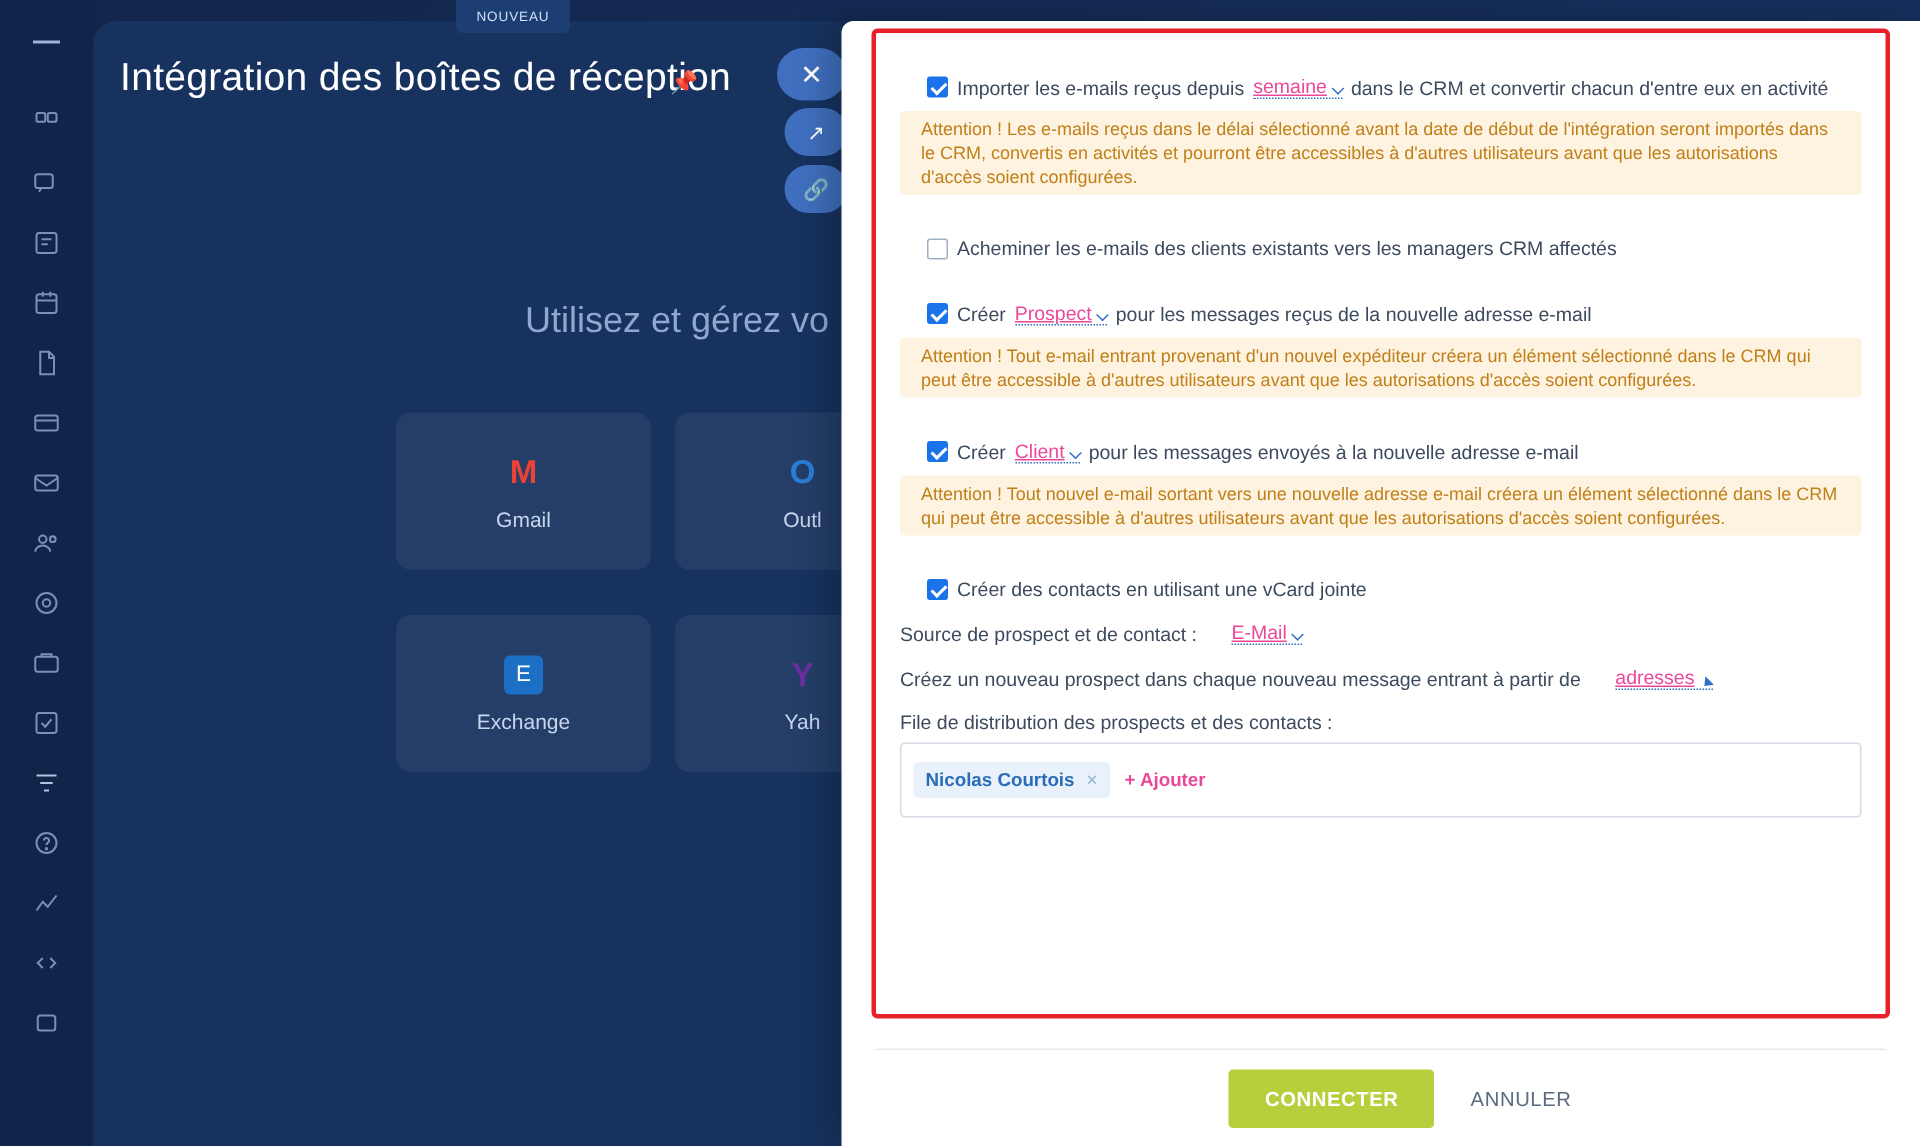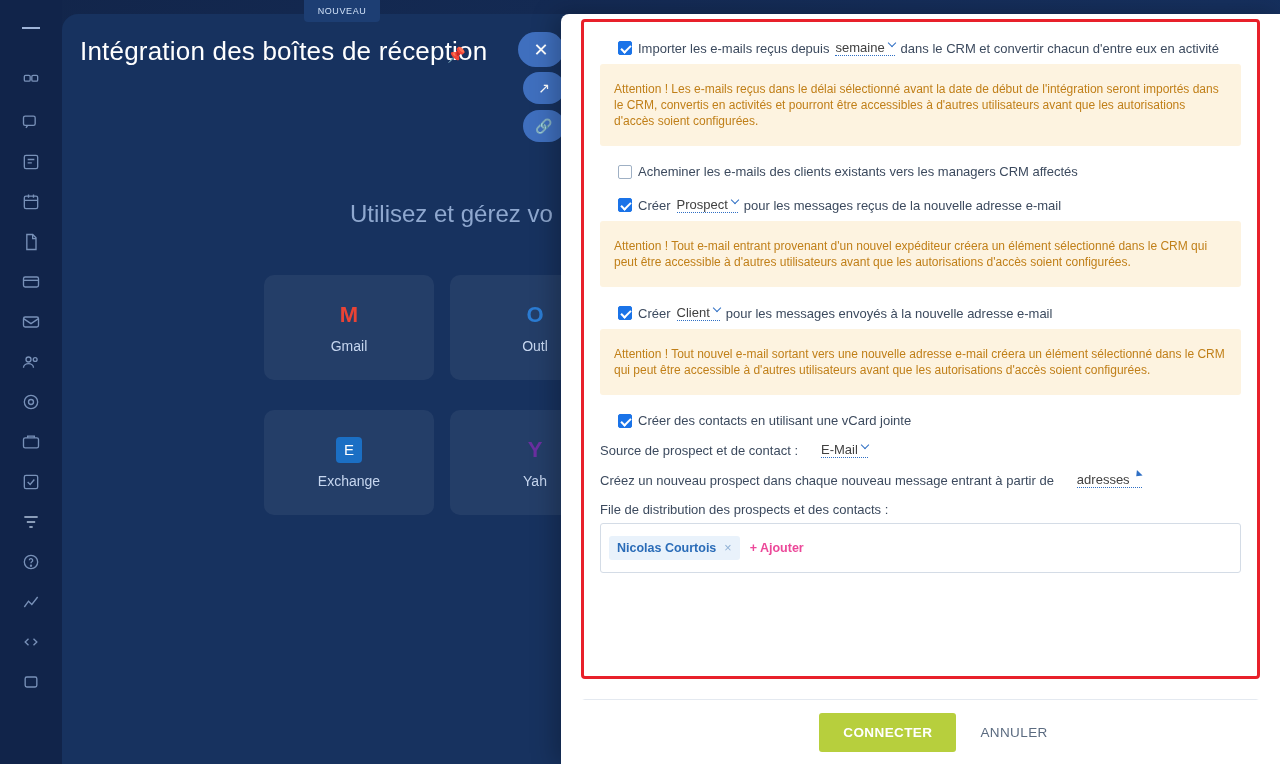--- a/index.html
+++ b/index.html
@@ -109,43 +109,43 @@
   .toggle {
     width: 40px; height: 20px; border-radius: 10px; background: #2bb8e8;
     position: relative; cursor: pointer;
   }
   .toggle .knob {
     position: absolute; right: 2px; top: 2px; width: 16px; height: 16px;
     border-radius: 50%; background: #fff;
   }
   .crm-body { padding: 0 16px 10px 16px; font-size: 13px; color: #3c4a5e; }
 
-  .row { display: flex; align-items: center; flex-wrap: wrap; gap: 6px; margin: 18px 0 8px 1px; padding-left: 17px; }
+  .row { display: flex; align-items: center; flex-wrap: wrap; gap: 6px; margin: 28px 0 8px 1px; padding-left: 17px; }
   .cb {
     width: 14px; height: 14px; border-radius: 2px; border: 1px solid #9fb0c4;
     background: #fff; display: inline-block; position: relative; flex: none;
   }
   .cb.checked { background: #1a73e8; border-color: #1a73e8; }
   .cb.checked::after {
     content: ""; position: absolute; left: 4px; top: 1px;
     width: 4px; height: 8px; border: solid #fff; border-width: 0 2px 2px 0;
     transform: rotate(45deg);
   }
   .lbl { color: #3c4a5e; }
   .dd {
-    color: #404040; border-bottom: 1px dotted #2f6fc4; cursor: pointer;
-    display: inline-flex; align-items: flex-start; gap: 4px;
+    color: #ec4899; border-bottom: 1px dotted #2f6fc4; cursor: pointer;
+    display: inline-flex; align-items: flex-end; gap: 4px; text-decoration: underline;
   }
   .dd .caret { border: solid #2f6fc4; border-width: 0 1.6px 1.6px 0; padding: 2.5px; transform: rotate(45deg); margin-bottom: 3px; }
   .dd.solid .caret { border: none; width:0;height:0; border-left:4px solid transparent;border-right:4px solid transparent;border-top:5px solid #2f6fc4; margin-bottom:1px; padding:0;}
 
   .note {
     background: #fdf3e0; border-radius: 3px;
     color: #c07f18; font-size: 12px; line-height: 16px;
-    padding: 17px 14px; margin: 6px 0 4px 0;
+    padding: 4px 14px; margin: 6px 0 4px 0;
   }
 
   .src-row { margin: 14px 0 10px 0; display:flex; align-items:center; gap:23px; }
   .queue-label { margin: 14px 0 6px 0; }
   .queue-box {
     border: 1px solid #d4dce6; border-radius: 3px; height: 50px;
     display: flex; align-items: center; padding: 0 8px; gap: 10px;
   }
   .chip {
     background: #e9f2fb; color: #2a6cb8; font-size: 12.5px; font-weight: bold;

